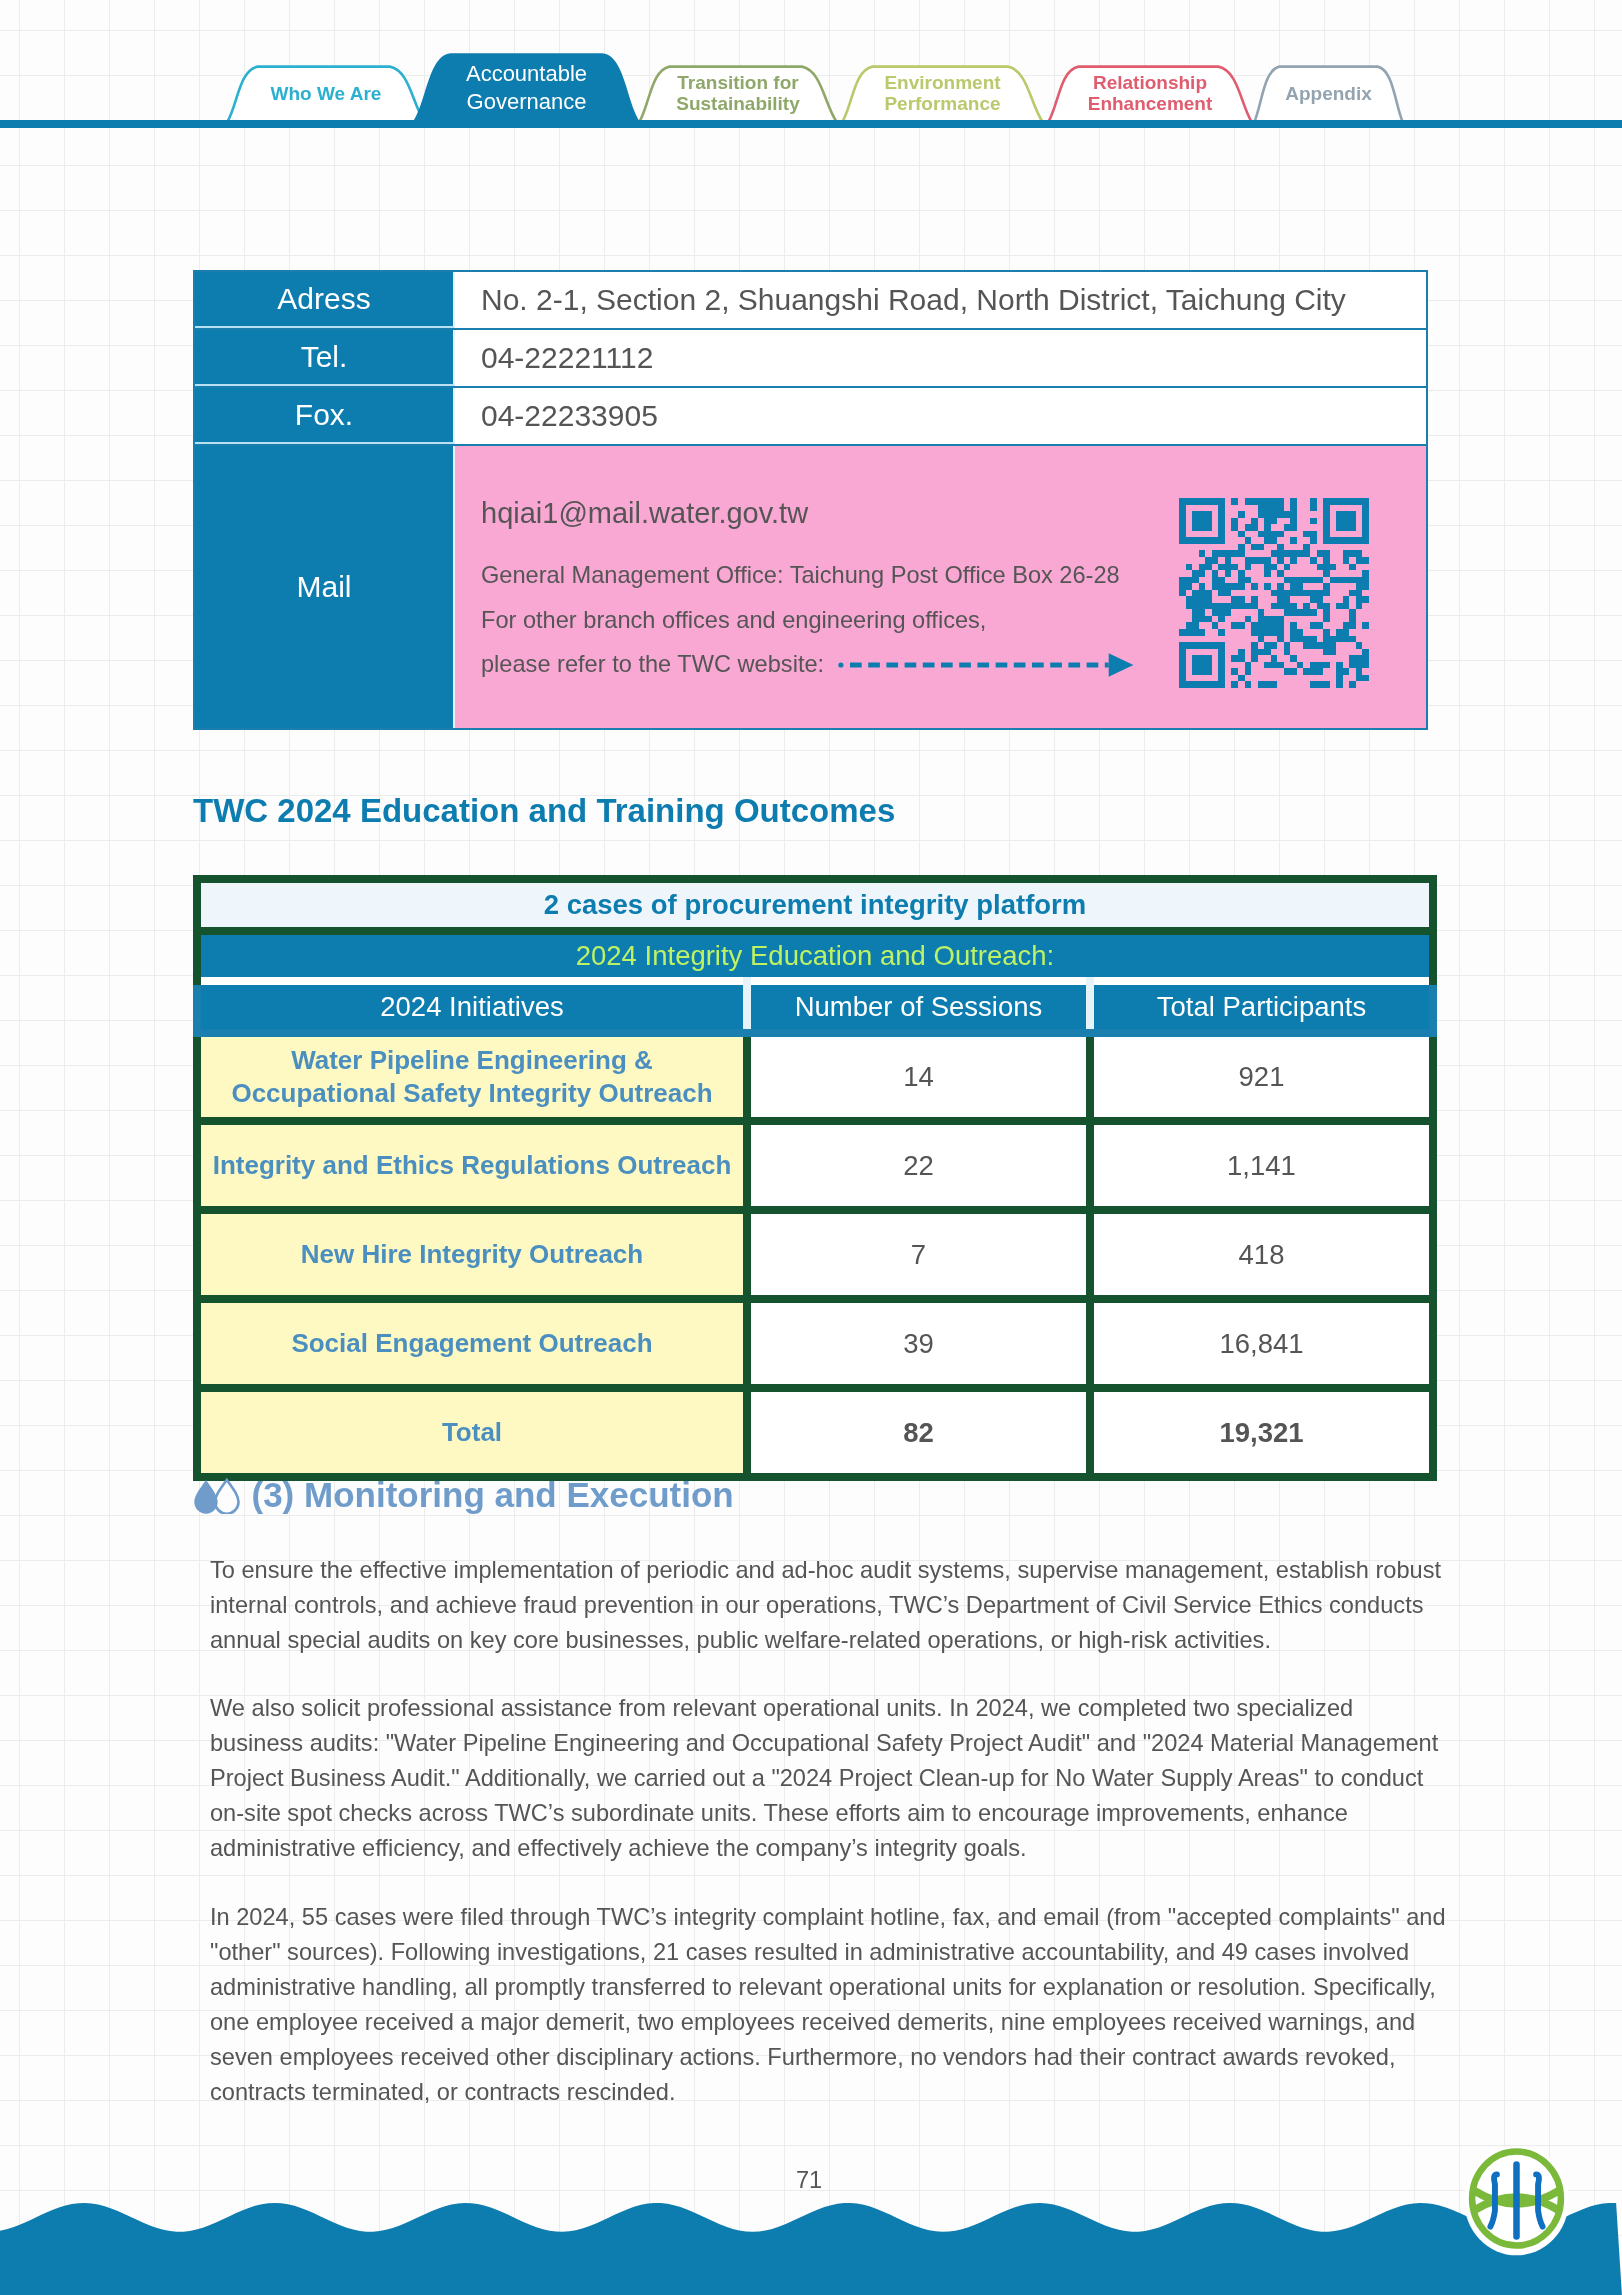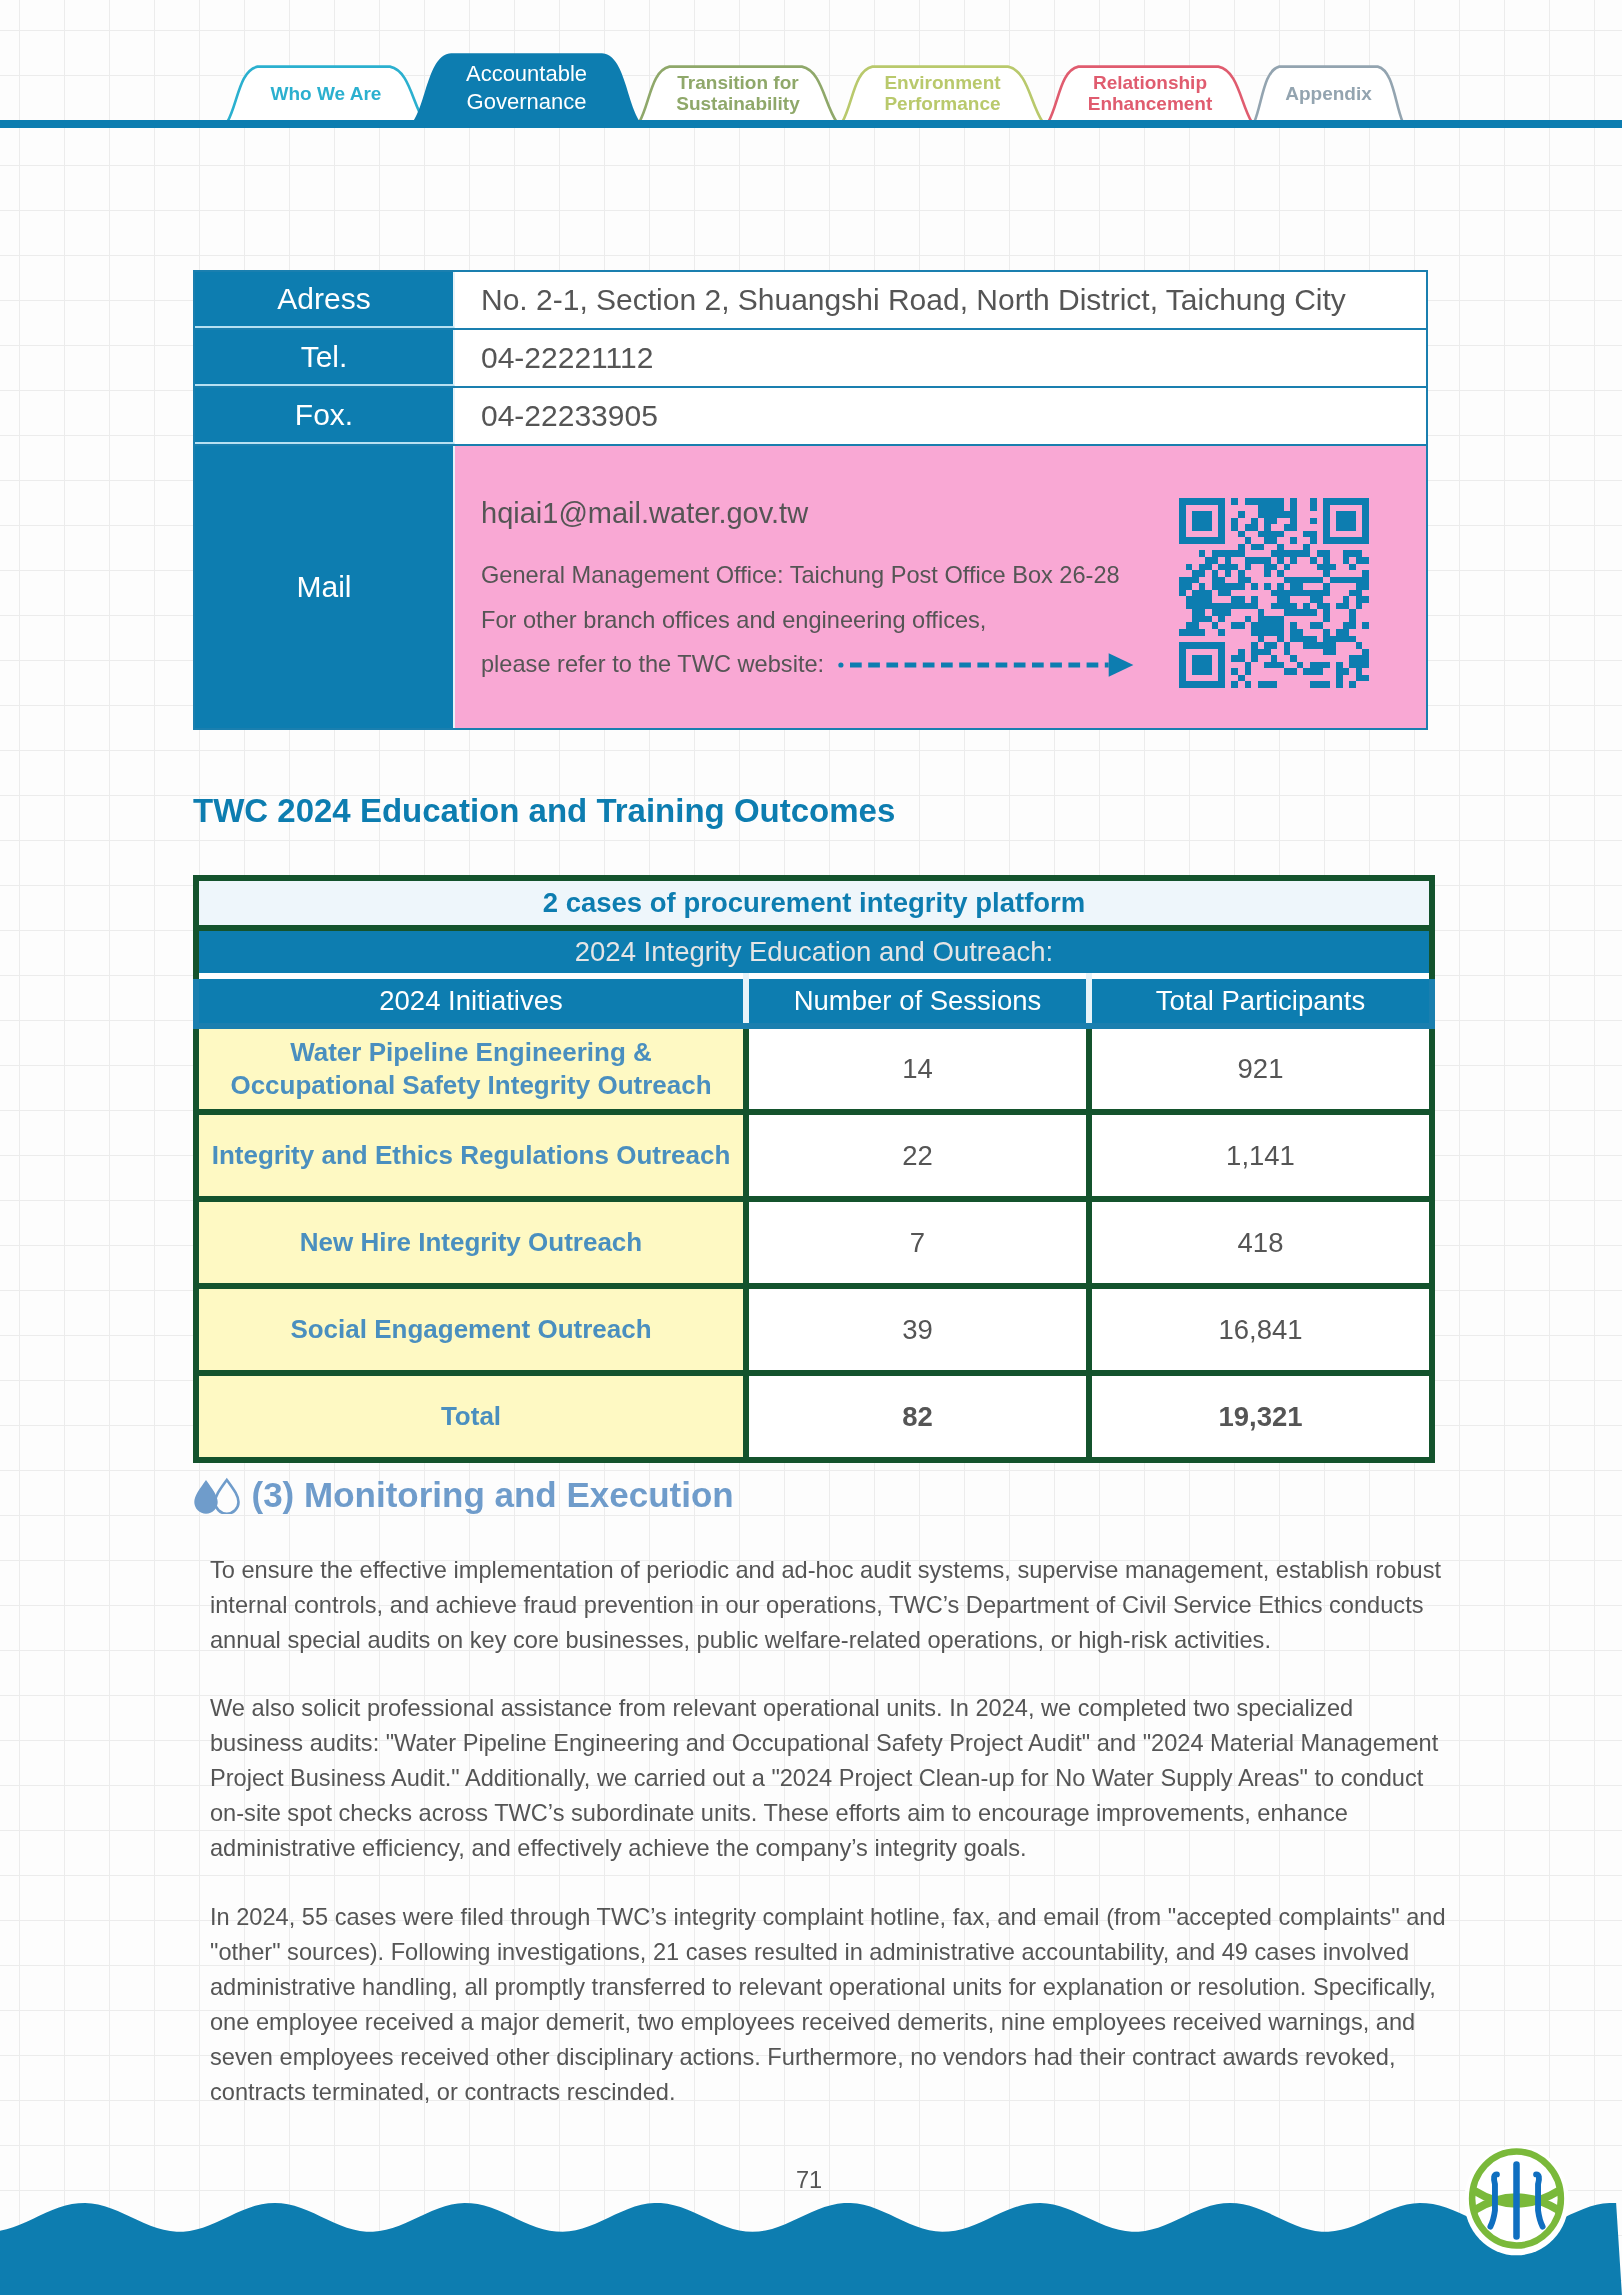--- a/index.html
+++ b/index.html
@@ -41,23 +41,23 @@
   #mail-line2{top:161px;}
   #mail-line3{top:205px;display:flex;align-items:center;}
   #arrow{display:inline-block;margin-left:11.8px;}
   #qr{position:absolute;left:724px;top:52px;width:190px;height:190px;}
 
   
   #edu-title{position:absolute;left:193px;top:792px;font-size:33px;font-weight:bold;color:#0d7db0;}
 
   
   #outreach{position:absolute;left:193px;top:875px;width:1235px;border-collapse:collapse;table-layout:fixed;}
-  #outreach td,#outreach th{border:6px solid #14532d;text-align:center;padding:0;}
+  #outreach td,#outreach th{border:8px solid #14532d;text-align:center;padding:0;}
   #outreach .platform-row td{background:#eef6fb;color:#0d7db0;font-size:27.5px;font-weight:bold;height:44px;}
-  #outreach .caption-row td{background:#0d7db0;color:#e5e5e5;font-size:27.5px;height:42px;border-bottom:2.6px solid #b7e0f2;}
+  #outreach .caption-row td{background:#0d7db0;color:#bef264;font-size:27.5px;height:42px;border-bottom:2.6px solid #b7e0f2;}
   #outreach th{background:#0d7db0;color:#fff;font-size:27.5px;font-weight:normal;height:44px;border-color:#fff #e6f3f9 #1a7faf;}
   #outreach th:first-child{border-left-color:#1a7faf;}
   #outreach th:last-child{border-right-color:#1a7faf;}
   #outreach td.init{background:#fef9c3;color:#4a8fbf;font-size:26px;font-weight:bold;line-height:33px;}
   #outreach td.num{background:#fff;color:#555;font-size:27.5px;}
   #outreach td.num.bold{font-weight:bold;}
   #outreach tr.data td{height:81px;}
   #outreach tr.data.r0 td{height:80px;}
 
   

